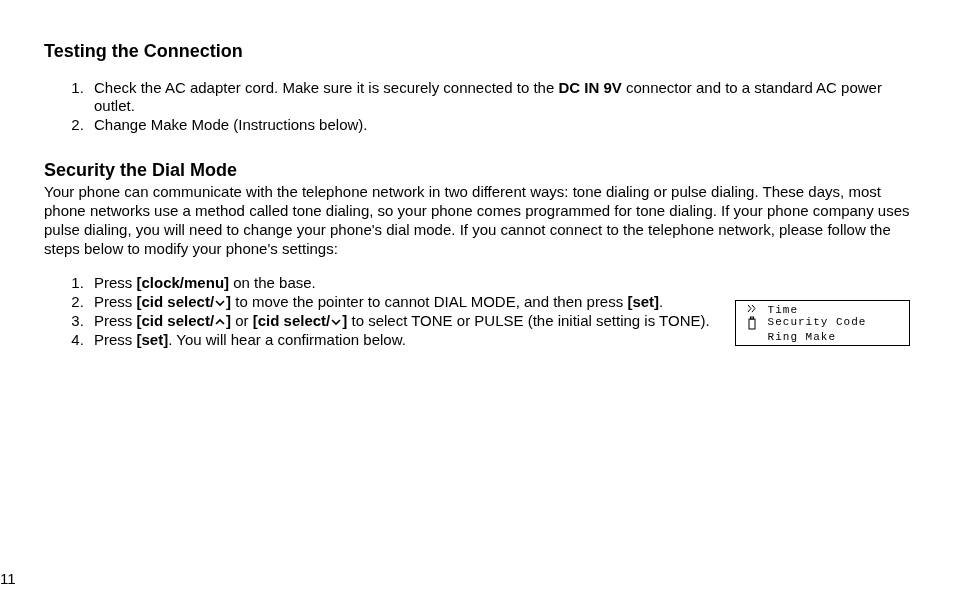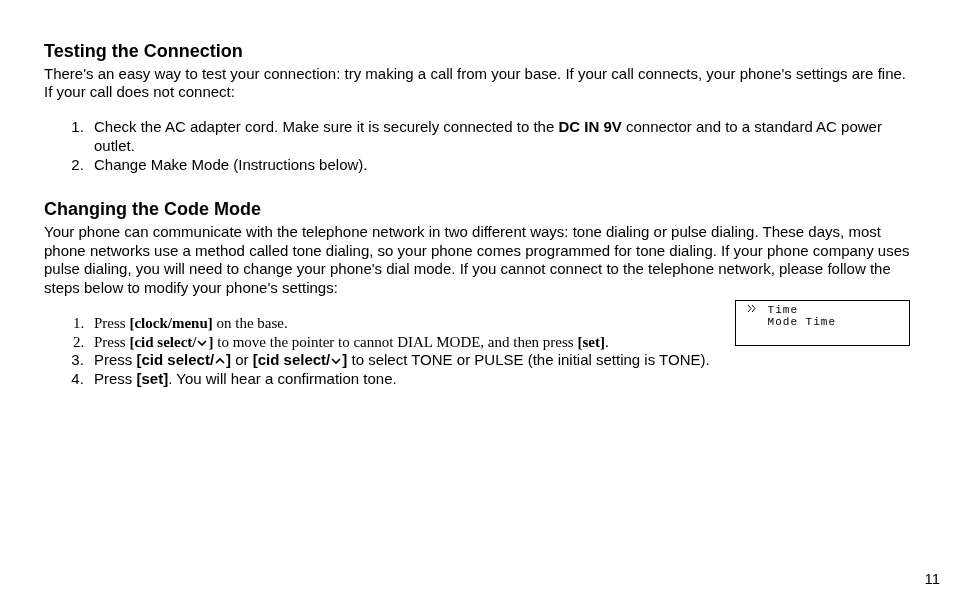--- a/index.html
+++ b/index.html
@@ -51,83 +51,91 @@
   .lcd-icon {
     display: inline-block;
     width: 16px;
     text-align: center;
     vertical-align: top;
   }
   .lcd-text { display: inline-block; }
   .page-num {
     position: absolute;
     bottom: 20px;
-    left: 0; right: 14px;
-    text-align: right;
+    left: 0; right: 0;
+    text-align: left;
     font-size: 15px;
   }
   svg.chev { vertical-align: -1px; }
   svg.battery { vertical-align: -2px; }
   
-  .wrap-for-lcd { max-width: 735px; font-family: Liberation Serif, serif; }
+  .wrap-for-lcd { max-width: 735px; }
 </style>
 </head>
 <body>
 
 <div class="page">
 
   <div class="section">
     <h2>Testing the Connection</h2>
-    <div>There's an easy way to test your connection: try making a call from your base. If your call connects, your phone's settings are fine. If your call does not connect:</div>
     <ol class="steps">
       <li>
         <span>Check the AC adapter cord. Make sure it is securely connected to the </span><span class="bold">DC IN 9V</span><span> connector and to a standard AC power outlet.</span>
       </li>
       <li>
         <span>Change Make Mode (Instructions below).</span>
       </li>
     </ol>
   </div>
 
   <div class="section">
-    <h2>Changing the Code Mode</h2>
+    <h2>Security the Dial Mode</h2>
     <div>Your phone can communicate with the telephone network in two different ways: tone dialing or pulse dialing. These days, most phone networks use a method called tone dialing, so your phone comes programmed for tone dialing. If your phone company uses pulse dialing, you will need to change your phone's dial mode. If you cannot connect to the telephone network, please follow the steps below to modify your phone's settings:</div>
     <ol class="steps">
       <li class="wrap-for-lcd">
         <span>Press </span><span class="bold">[clock/menu]</span><span> on the base.</span>
       </li>
       <li class="wrap-for-lcd">
         <span>Press </span><span class="bold">[cid select/</span><span class="bold"><svg class="chev" width="12" height="9">
               <polyline points="2,2 6,6 10,2" fill="none" stroke="#000" stroke-width="1.6"></polyline>
             </svg></span><span class="bold">]</span><span> to move the pointer to cannot DIAL MODE, and then press </span><span class="bold">[set]</span><span>.</span>
       </li>
       <li>
         <span>Press </span><span class="bold">[cid select/</span><span class="bold"><svg class="chev" width="12" height="9">
               <polyline points="2,6 6,2 10,6" fill="none" stroke="#000" stroke-width="1.6"></polyline>
             </svg></span><span class="bold">]</span><span> or </span><span class="bold">[cid select/</span><span class="bold"><svg class="chev" width="12" height="9">
               <polyline points="2,2 6,6 10,2" fill="none" stroke="#000" stroke-width="1.6"></polyline>
             </svg></span><span class="bold">]</span><span> to select TONE or PULSE (the initial setting is TONE).</span>
       </li>
       <li>
-        <span>Press </span><span class="bold">[set]</span><span>. You will hear a confirmation tone.</span>
+        <span>Press </span><span class="bold">[set]</span><span>. You will hear a confirmation below.</span>
       </li>
     </ol>
   </div>
 
   <div class="lcd">
     <div class="lcd-row">
       <span class="lcd-icon">
         <svg width="10" height="9">
             <polyline points="1,1 4,4.5 1,8" fill="none" stroke="#000" stroke-width="1"></polyline>
             <polyline points="5,1 8,4.5 5,8" fill="none" stroke="#000" stroke-width="1"></polyline>
           </svg>
       </span>
       <span class="lcd-text">Time</span>
     </div>
     <div class="lcd-row">
+      <span class="lcd-icon">
+        <svg class="battery" width="8" height="14">
+          <rect x="2.5" y="1" width="3" height="2" fill="none" stroke="#000" stroke-width="1"></rect>
+          <rect x="1" y="3" width="6" height="10" fill="none" stroke="#000" stroke-width="1"></rect>
+        </svg>
+      </span>
+      <span class="lcd-text">Security Code</span>
+    </div>
+    <div class="lcd-row">
       <span class="lcd-icon">&nbsp;</span>
-      <span class="lcd-text">Mode Time</span>
+      <span class="lcd-text">Ring Make</span>
     </div>
   </div>
 
   <div class="page-num">11</div>
 
 </div>
 
 </body></html>

